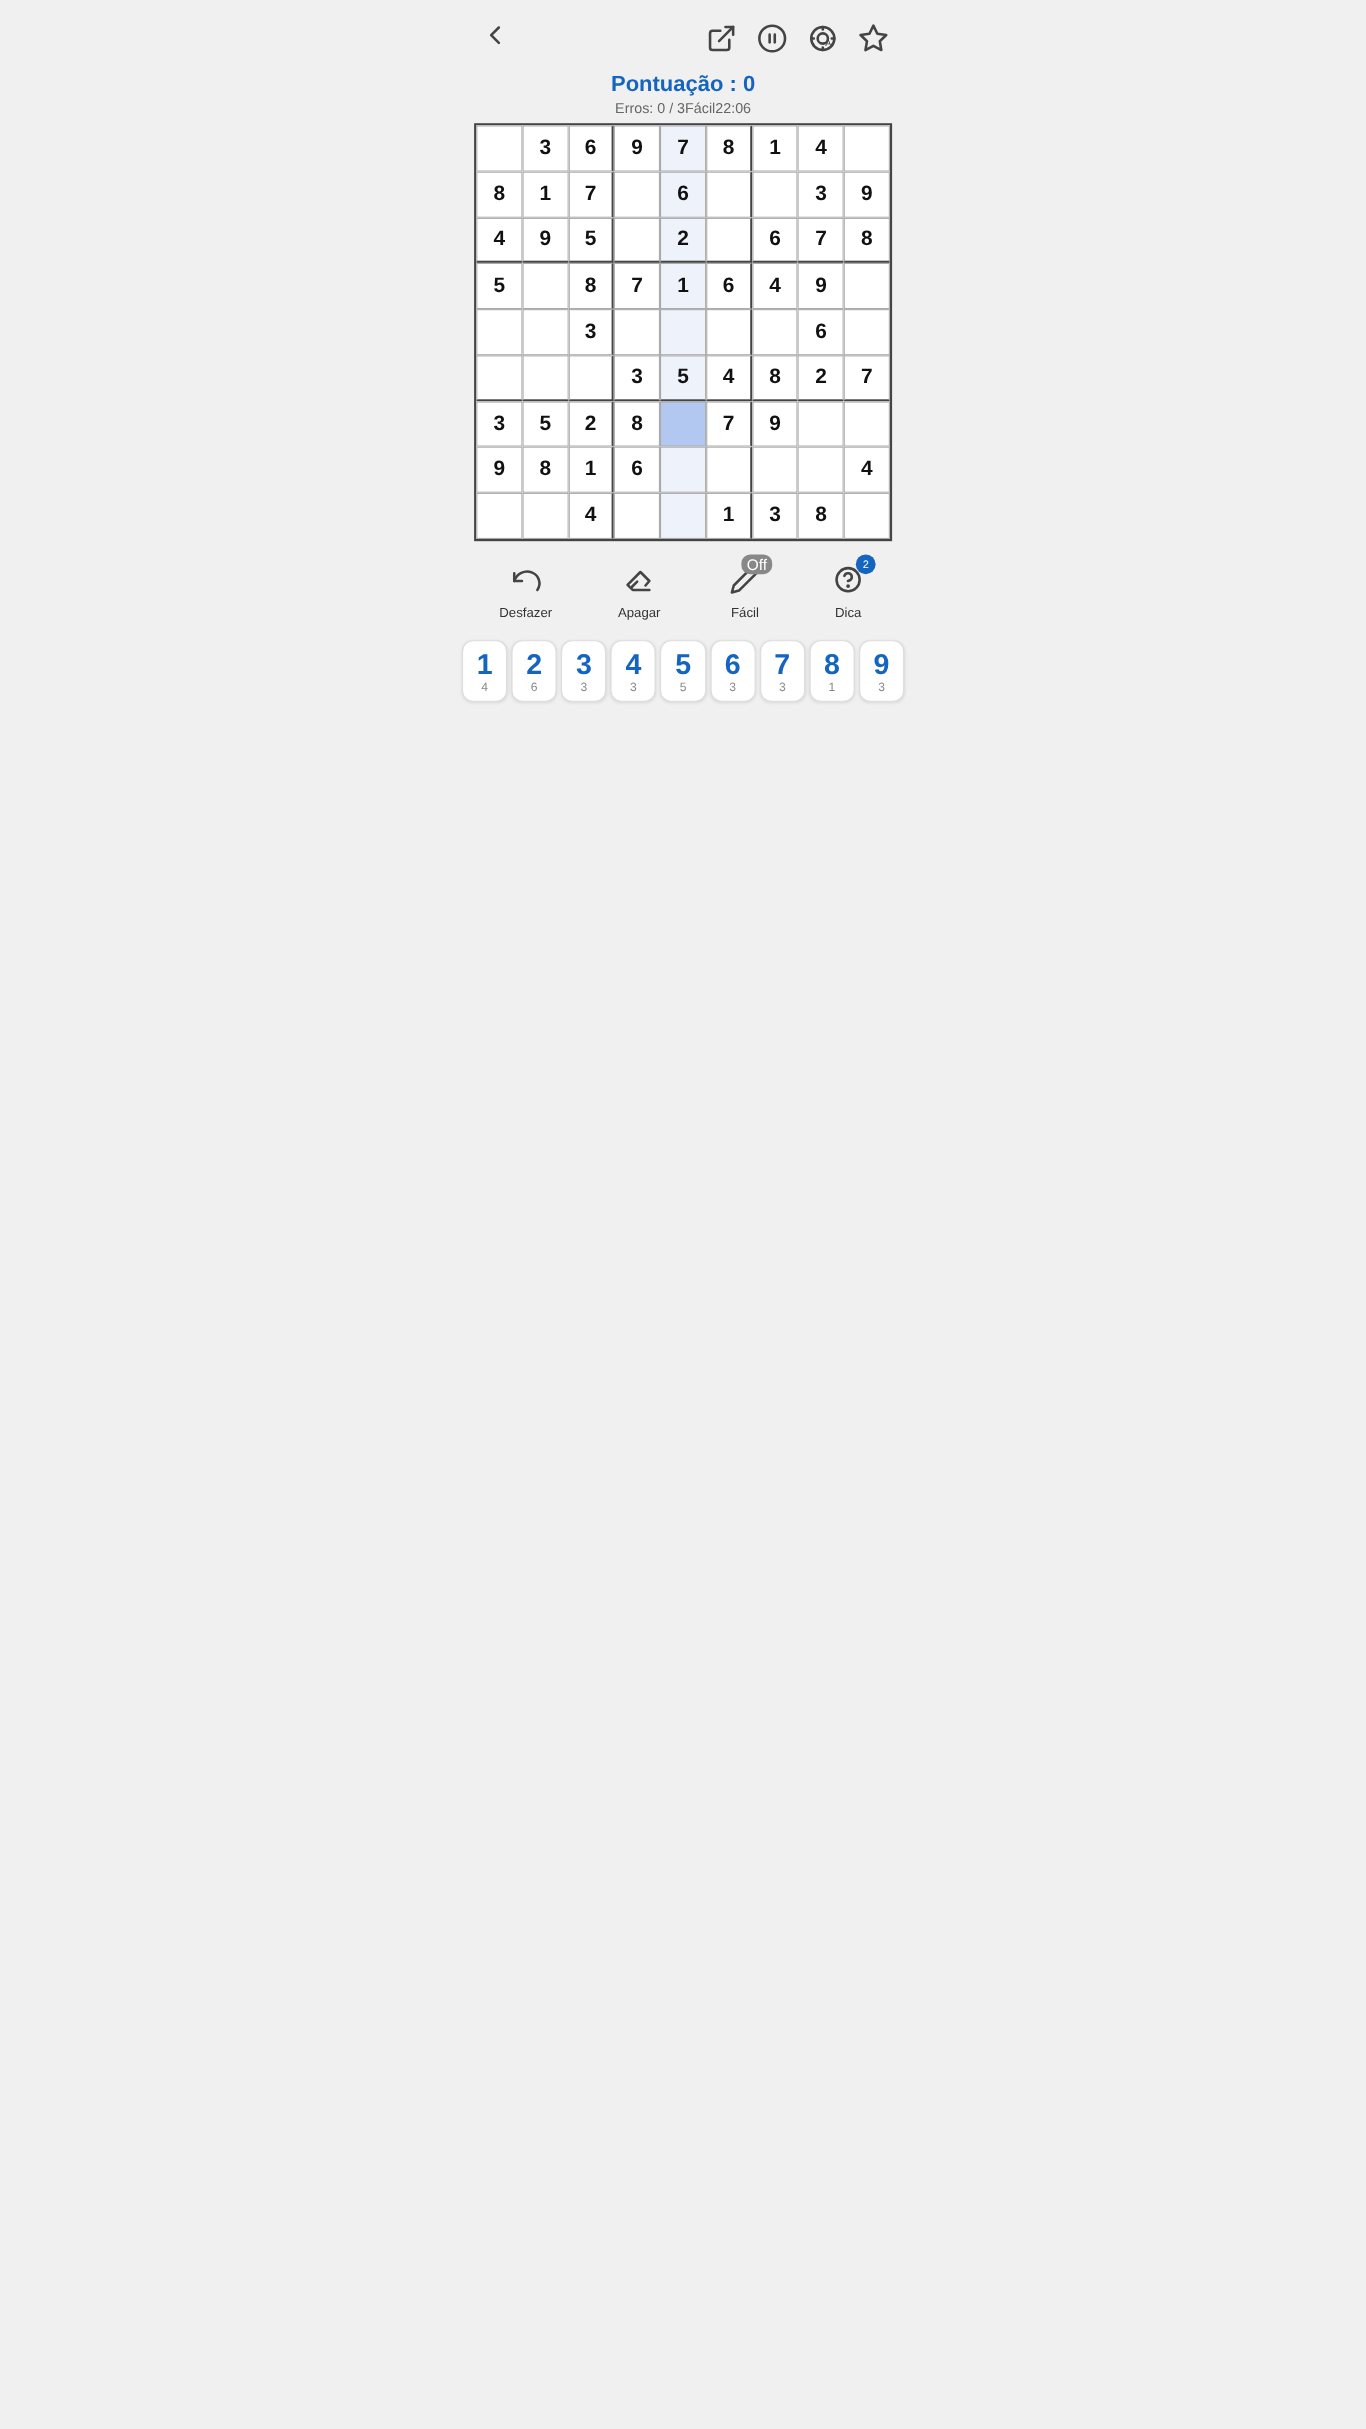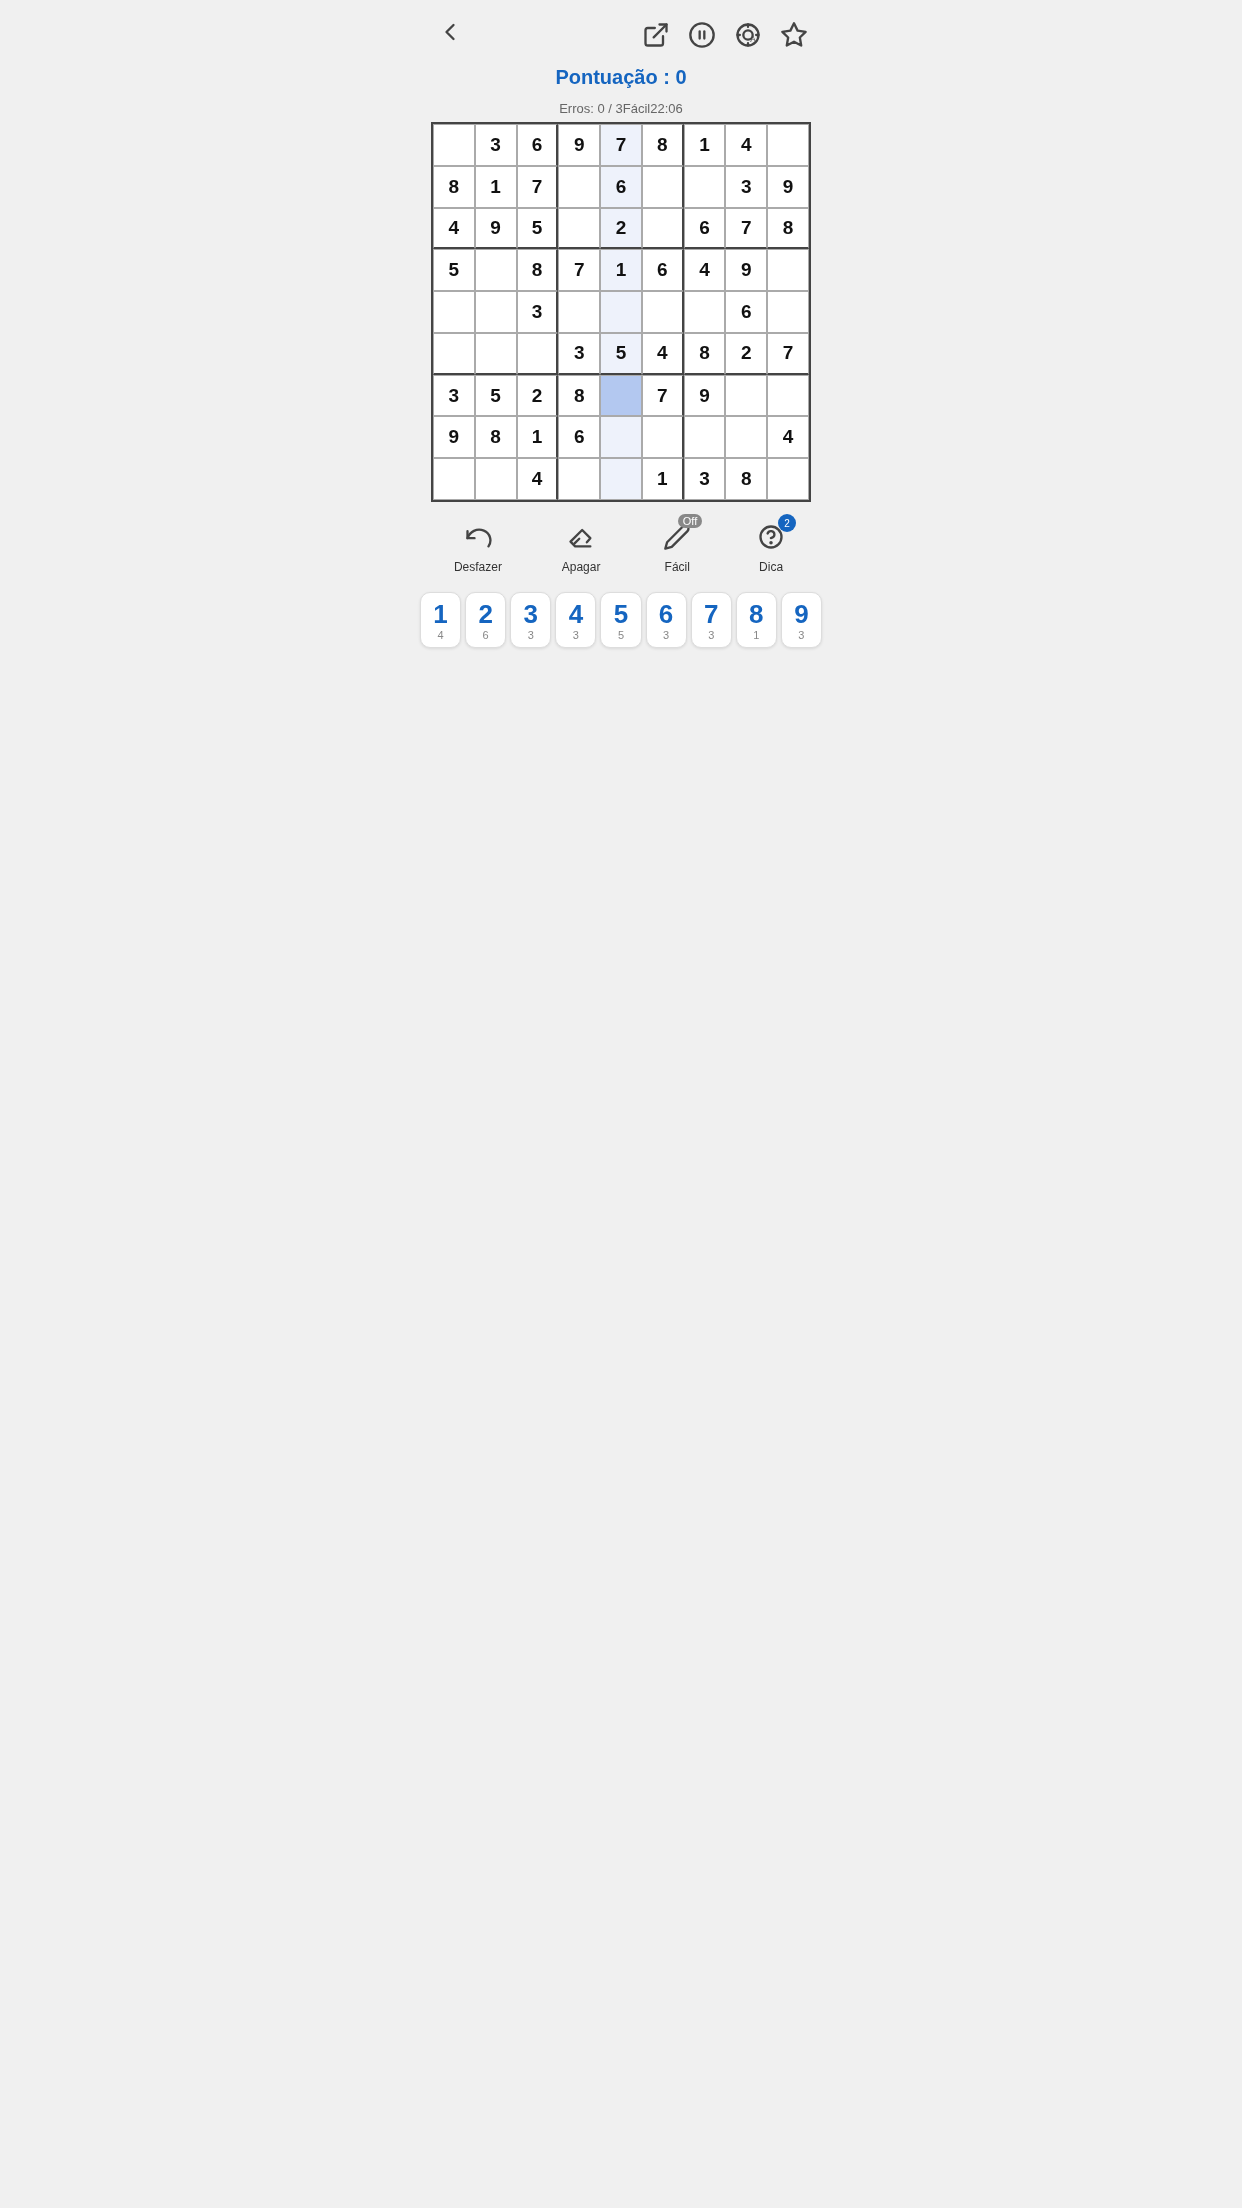--- a/index.html
+++ b/index.html
@@ -47,21 +47,21 @@
       align-items: center;
       justify-content: center;
       cursor: pointer;
       color: #444;
     }
 
     
     .score-section {
       width: 100%;
       text-align: center;
-      margin: 4px 0 10px;
+      margin: 4px 0 0;
     }
 
     .score-title {
       color: #1565C0;
       font-size: 20px;
       font-weight: 600;
     }
 
     .game-info {
       width: 100%;
@@ -153,21 +153,21 @@
       align-items: center;
       justify-content: center;
     }
 
     .off-badge {
       position: absolute;
       top: -6px;
       right: -8px;
       background: #888;
       color: #fff;
-      font-size: 11px;
+      font-size: 14px;
       border-radius: 8px;
       padding: 1px 5px;
     }
 
     .hint-badge {
       position: absolute;
       top: -6px;
       right: -8px;
       background: #1565C0;
       color: #fff;

